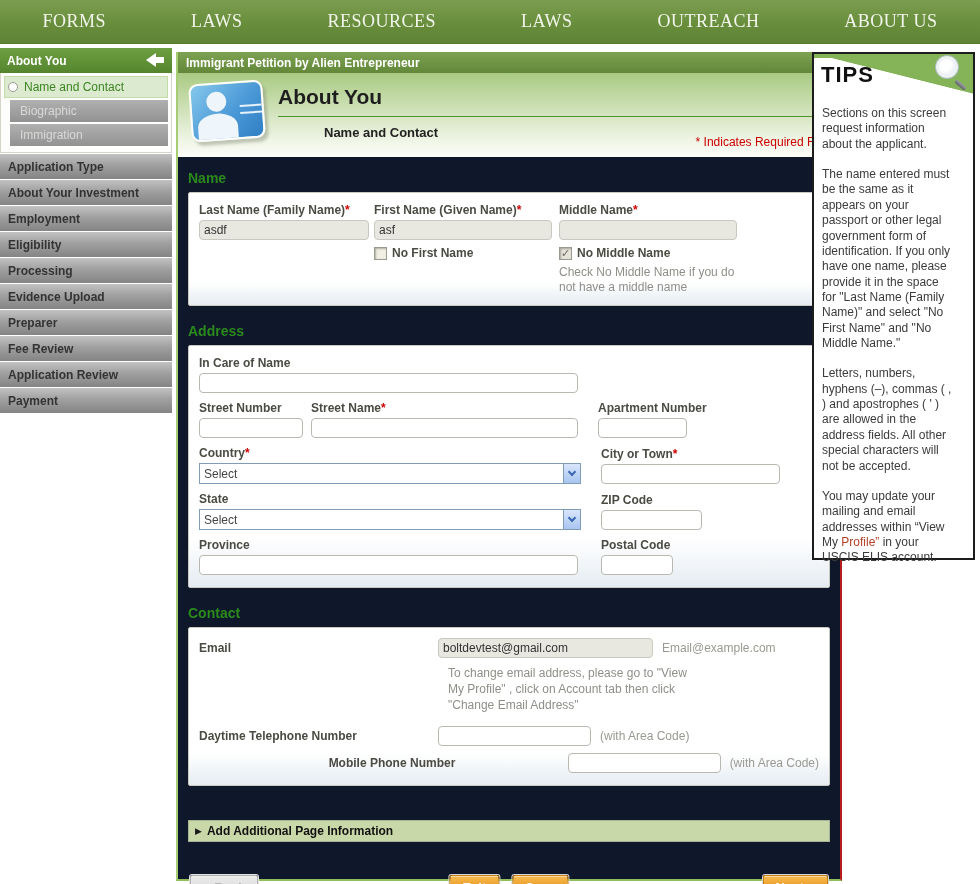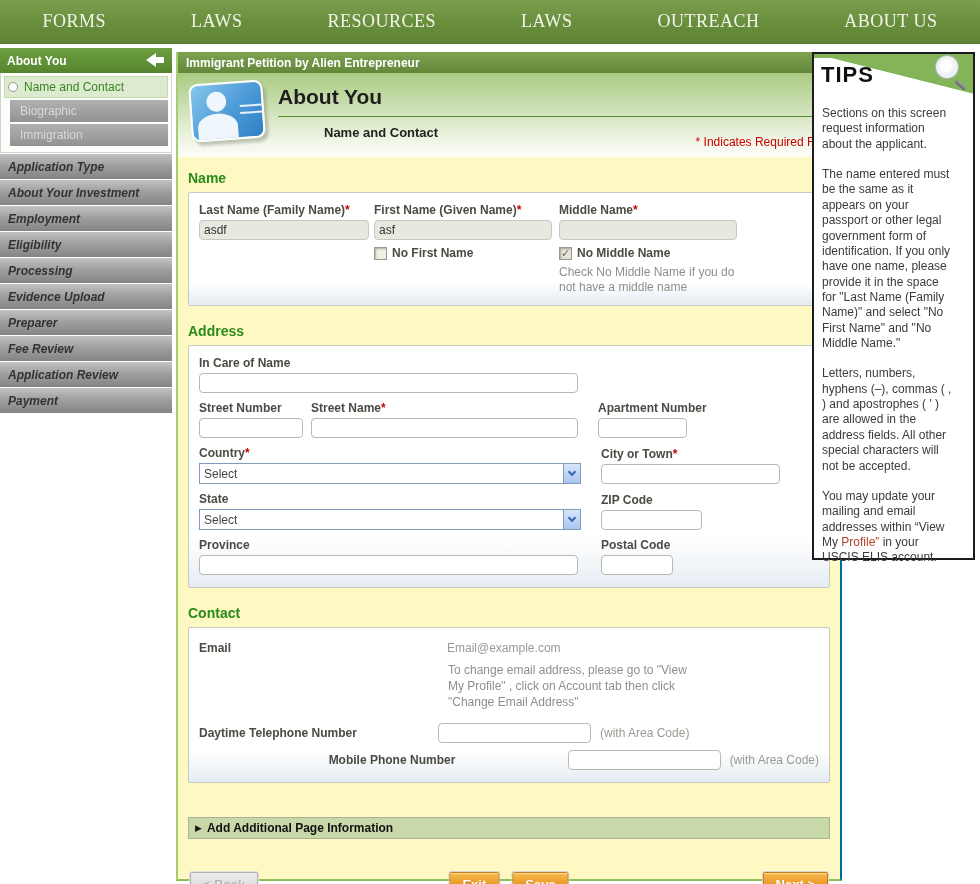--- a/index.html
+++ b/index.html
@@ -34,27 +34,27 @@
   .back-arrow .tail { position:absolute; left:9px; top:4px; width:9px; height:6px; background:#fff; }
   .subnav { background:#fdfdfb; border:1px solid #d4d4cb; border-top:none; padding:3px 3px 4px 3px; }
   .sub-item { height:22px; display:flex; align-items:center; font-size:12px; margin-bottom:2px; cursor:pointer; }
   .sub-item.active { background:#dcead0; border:1px solid #c3dba6; color:#3c8622; }
   .radio-dot { width:10px; height:10px; border-radius:50%; background:#fefefe;
     border:1px solid #9b9b93; margin:0 6px 0 3px; flex:0 0 auto; }
   .sub-item.disabled { background:linear-gradient(#b0b0b0,#929292); color:#d9d9d6; margin-left:6px; padding-left:10px; }
   .side-section {
     height:25px; margin-top:1px; background:linear-gradient(#c2c2c2,#a0a0a0 45%,#848484);
     color:#333; font-weight:bold; font-size:12px; display:flex; align-items:center;
-    padding:0 8px; cursor:pointer;font-style:italic;
+    padding:0 8px; cursor:pointer;
   }
 
   
   .main {
     position:absolute; top:52px; left:176px; width:666px; height:829px;
-    background:#fef9c3; border-left:2px solid #a6cc74; border-right:2px solid #0369a1;
+    background:#0f172a; border-left:2px solid #a6cc74; border-right:2px solid #b91c1c;
     border-bottom:2px solid #8fbf5a;
   }
   .main-titlebar {
     height:21px; background:linear-gradient(#7da251,#628739);
     color:#fff; font-weight:bold; font-size:12px; display:flex; align-items:center;
     padding:0 8px; position:relative;
   }
   .help-icon {
     position:absolute; right:6px; top:2px; width:16px; height:16px; border-radius:50%;
     background:radial-gradient(circle at 35% 30%,#7da3e2,#24479c 72%);
@@ -332,20 +332,21 @@
           <label class="lbl">Postal Code</label>
           <input class="inp" style="">
         </div>
       </div>
     </div>
 
     <div class="sec-heading" style="margin-top:17px;">Contact</div>
     <div class="box">
       <div class="crow">
         <span class="lbl">Email</span>
+        <input class="inp ro" style="width: 215px;" readonly="" value="boltdevtest@gmail.com">
         <span class="ghint">Email@example.com</span>
       </div>
       <div class="note">To change email address, please go to "View My Profile" , click on Account tab then click "Change Email Address"</div>
       <div class="crow">
         <span class="lbl">Daytime Telephone Number</span>
         <input class="inp" style="width: 153px;">
         <span class="ghint">(with Area Code)</span>
       </div>
       <div class="crow" style="margin-bottom:2px;justify-content:flex-end;">
         <span class="lbl">Mobile Phone Number</span>

